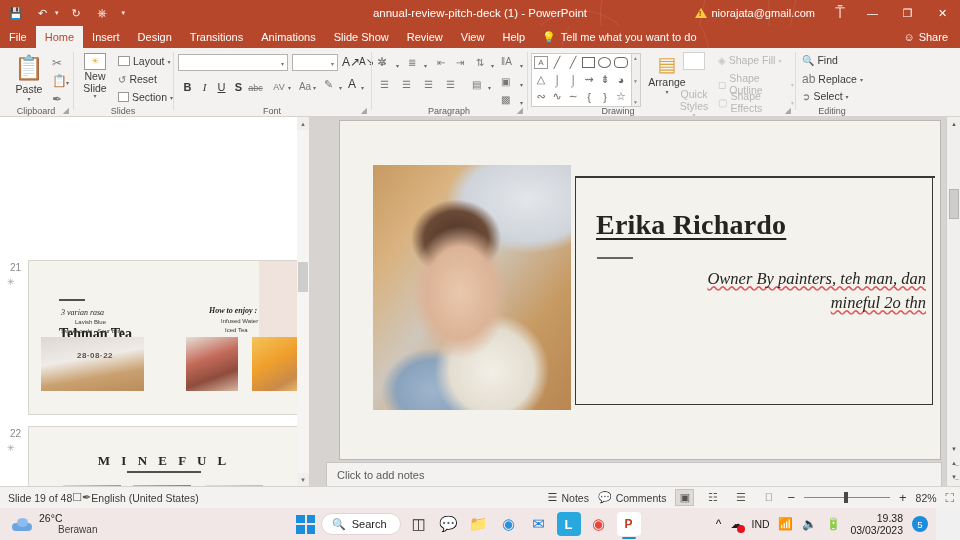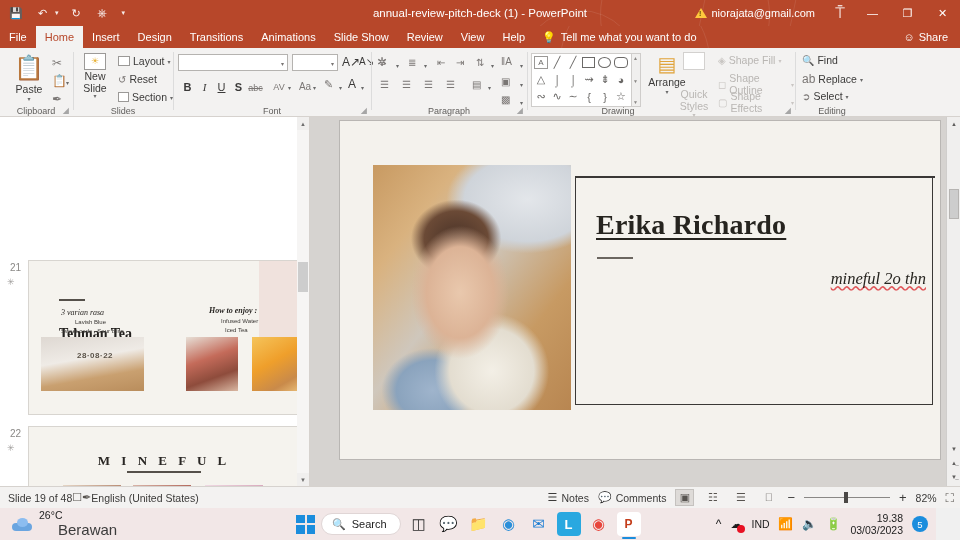--- a/index.html
+++ b/index.html
@@ -130,21 +130,21 @@
   .taskbar { position: absolute; left: 0; bottom: 0; width: 936px; height: 32px;
              background: #f2e7e7; display: flex; align-items: center; }
   .weather { position: absolute; left: 12px; display: flex; align-items: center; gap: 7px; }
   .cloud { width: 20px; height: 13px; position: relative; }
   .cloud::before { content: ""; position: absolute; left: 0; bottom: 0; width: 20px; height: 8px;
                    background: #6aa5e0; border-radius: 5px; }
   .cloud::after { content: ""; position: absolute; left: 5px; bottom: 4px; width: 11px; height: 9px;
                   background: #8cbdf0; border-radius: 50%; }
   .wtext { line-height: 1.15; }
   .wt1 { font-size: 10.5px; color: #232323; }
-  .wt2 { font-size: 15px; color: #3c3c3c; padding-left: 19px; }
+  .wt2 { font-size: 10px; color: #3c3c3c; padding-left: 19px; }
 
   .tb-center { position: absolute; left: 296px; display: flex; align-items: center; gap: 6px; }
   .winlogo { width: 19px; height: 19px; display: grid; grid-template-columns: 1fr 1fr;
              grid-template-rows: 1fr 1fr; gap: 2px; }
   .winlogo i { background: #1b8ddd; display: block; }
   .searchpill { display: flex; align-items: center; gap: 6px; height: 22px; padding: 0 13px 0 10px;
                 background: #fff; border-radius: 13px; font-size: 11px; color: #1c1c1c;
                 border: 1px solid #e0d6d6; }
   .tapp { width: 24px; height: 24px; display: flex; align-items: center; justify-content: center;
           position: relative; border-radius: 4px; }
@@ -450,33 +450,37 @@
              radial-gradient(ellipse 70px 95px at 44% 52%, #e9c8ad 0%, #dcb396 48%, rgba(0,0,0,0) 70%),
              radial-gradient(ellipse 58px 50px at 42% 30%, #4a3328 0%, #6b4a36 55%, rgba(0,0,0,0) 78%),
              radial-gradient(ellipse 70px 70px at 60% 84%, #f3efe6 0%, #e3ddd0 60%, rgba(0,0,0,0) 82%),
              radial-gradient(ellipse 60px 50px at 30% 92%, #9fb4cc 0%, #8aa3bd 60%, rgba(0,0,0,0) 85%),
              radial-gradient(ellipse 90px 60px at 78% 14%, #e3e6ea 0%, #cfd4da 70%, rgba(0,0,0,0) 90%),
              linear-gradient(128deg, #c89a62 0%, #d9b27f 22%, #cfc7bc 46%, #c79a63 74%, #b88651 100%);"></div>
 
       <div class="sl-name" style="left:256px;top:88px;font-size:28px;text-decoration:underline;text-underline-offset:4px;">Erika Richardo</div>
       <div class="sl-divider" style="left:257px;top:136px;width:36px;"></div>
       <div class="sl-role" style="left:256px;top:146px;width:330px;font-size:16.5px;">
+        <div><span class="sq">Owner By painters, teh man, dan</span></div>
         <div><span class="sq">mineful 2o thn</span></div>
       </div>
     </div>
 
     <div class="stage-scroll">
       <div class="ss-btn" style="top:0;">▲</div>
       <div class="ss-thumb" style="top:72px;height:30px;"></div>
       <div class="ss-btn" style="bottom:30px;">▼</div>
       <div class="ss-btn" style="bottom:16px;">▲̲</div>
       <div class="ss-btn" style="bottom:2px;">▼̲</div>
     </div>
   </div>
 
+  <div class="notes" style="top:462px;">
+    <span>Click to add notes</span>
+  </div>
 
   <div class="statusbar">
     <div class="sb-left">
       <span>Slide 19 of 48</span>
       <span style="font-size:11px;color:#57534f;">☐✒</span>
       <span>English (United States)</span>
     </div>
     <div class="sb-right">
       <span class="sb-item">
         <span style="font-size:11px;">☰</span>

